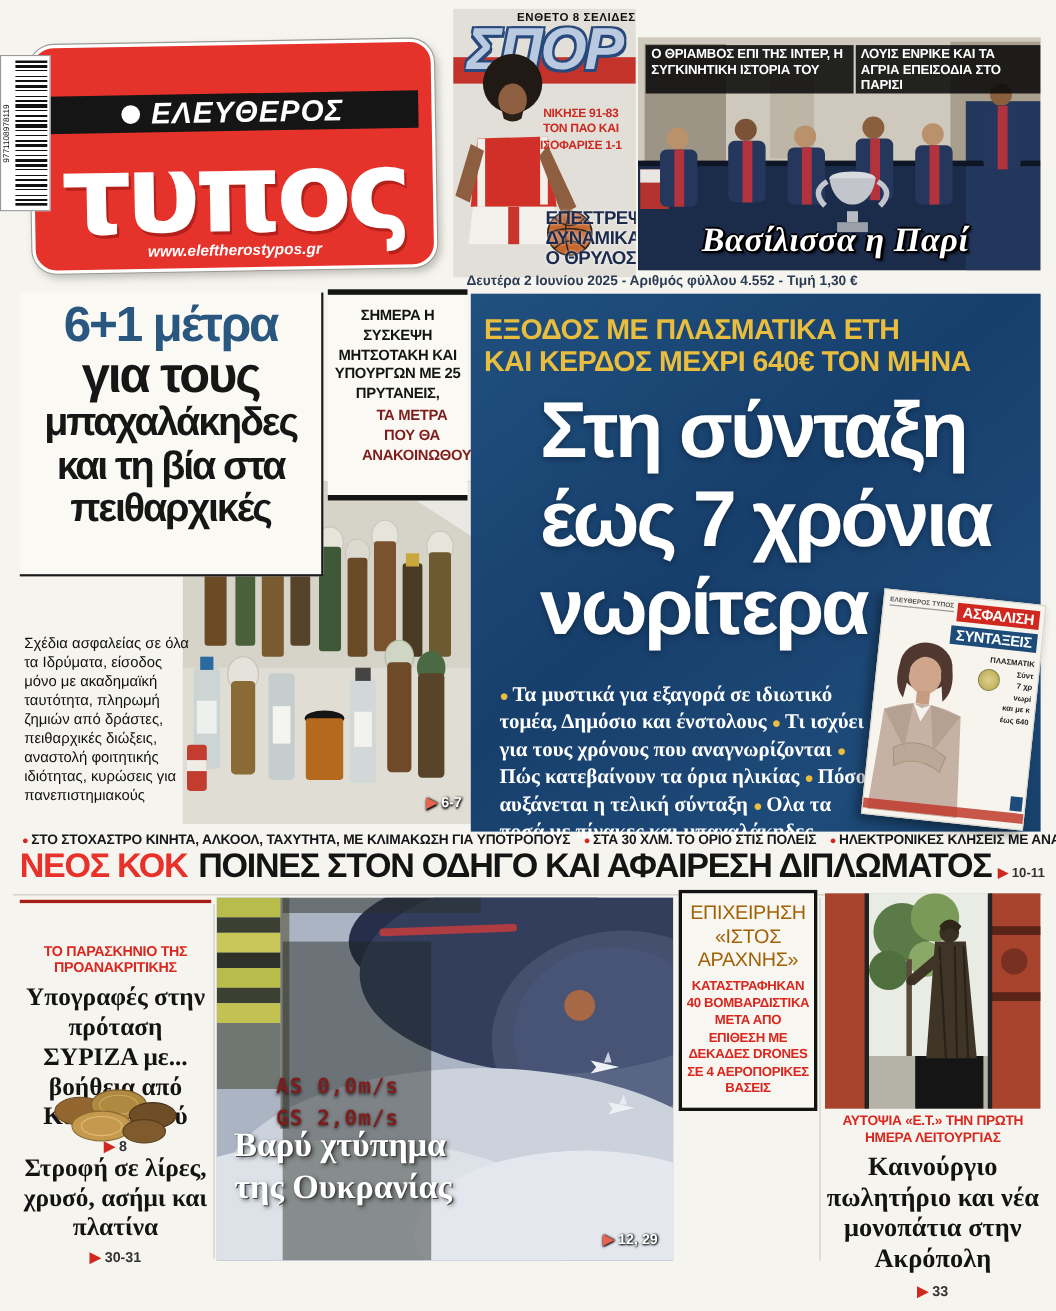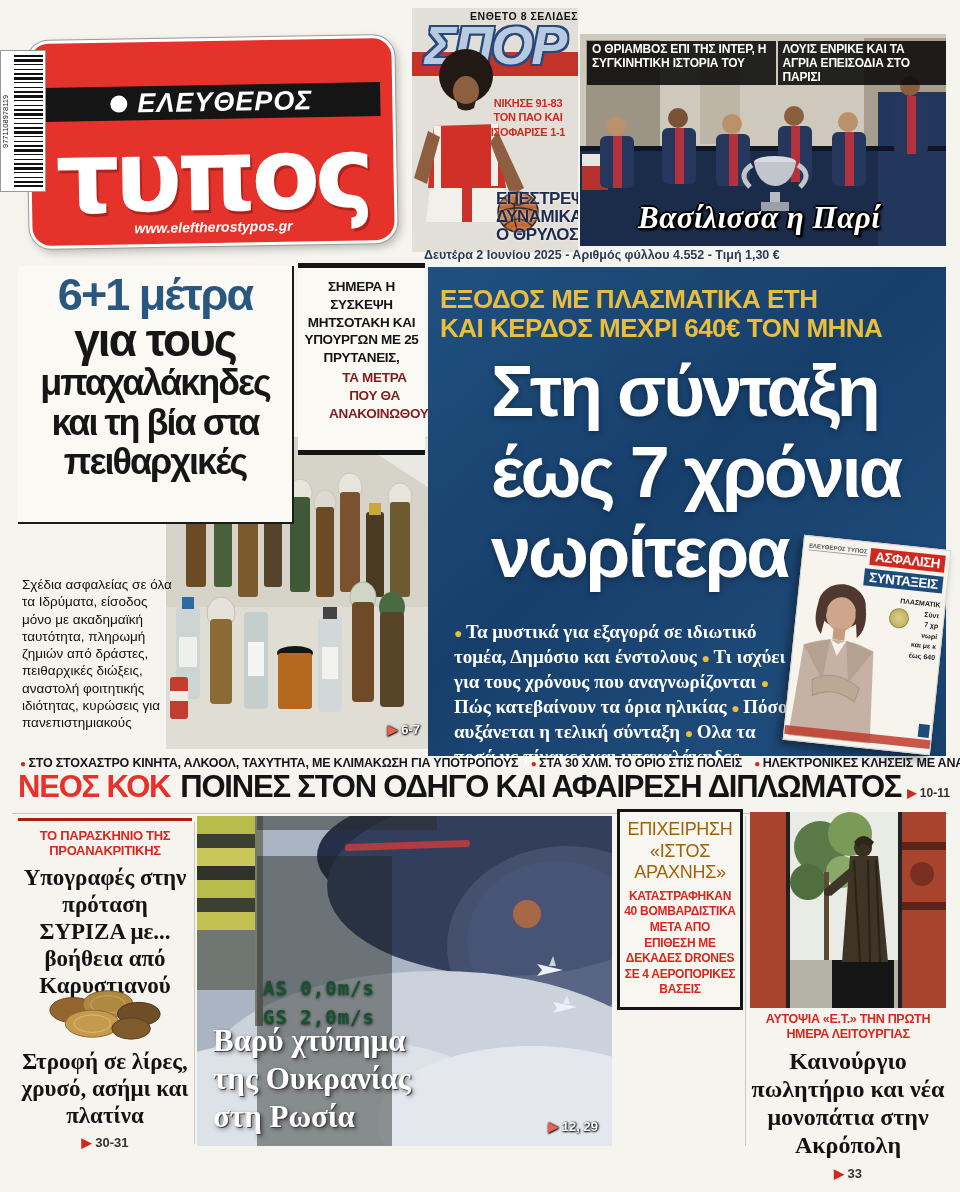--- a/index.html
+++ b/index.html
@@ -117,32 +117,32 @@
   .kok-label { color:#e8312a; font-size:31px; font-weight:700; letter-spacing:-1.2px; margin-right:10px; }
   .kok-head  { color:#141414; font-size:31px; font-weight:700; letter-spacing:-1.2px; }
   .kok-ref { font-size:12px; font-weight:700; color:#333; margin-left:6px; }
   .kok-ref::before { content:"▶ "; color:#d0271f; }
   .rule-h { position:absolute; left:12px; right:12px; top:813px; height:1px; background:#c8c5bc; }
   .rule-v1 { position:absolute; left:194px; top:822px; width:1px; height:322px; background:#ccc9c0; }
   .rule-v2 { position:absolute; left:745px; top:816px; width:1px; height:330px; background:#ccc9c0; }
 
   
   .art { position:absolute; text-align:center; }
-  .kicker-red { color:#d9271f; font-size:13px; font-weight:700; line-height:1.18; letter-spacing:-.3px; }
+  .kicker-red { color:#d9271f; font-size:13px; font-weight:700; line-height:1.18; letter-spacing:-.3px;margin-top:29px; }
   .serif-head { font-family:"Liberation Serif", serif; font-weight:700; color:#131313; font-size:23px; line-height:1.18; margin-top:5px; }
   .pref { display:block; margin-top:6px; font-size:13px; font-weight:700; color:#333; }
   .pref::before { content:"▶ "; color:#d0271f; }
 
   .syriza { left:18px; top:818px; width:174px; border-top:3px solid #a81d16; padding-top:7px; }
   .coinsart { left:18px; top:980px; width:174px; }
   .coinsart svg { display:block; margin:5px auto 2px; }
 
   .ukraine { position:absolute; left:197px; top:816px; width:415px; height:330px; overflow:hidden; background:#aab4c2; }
   .ukraine > svg { position:absolute; inset:0; }
-  .uk-hud { position:absolute; left:66px; top:158px; color:#14532d; font-family:"DejaVu Sans Mono", monospace;
+  .uk-hud { position:absolute; left:54px; top:158px; color:#7f1d1d; font-family:"DejaVu Sans Mono", monospace;
             font-weight:700; font-size:19px; line-height:1.5; letter-spacing:1px; text-shadow:0 1px 3px rgba(0,0,0,.7); }
   .uk-head { position:absolute; left:16px; top:206px; font-family:"Liberation Serif", serif; font-weight:700;
              font-size:31px; color:#fff; line-height:1.22;
              text-shadow:1px 1px 0 #444,2px 2px 4px rgba(0,0,0,.55); }
 
   .spider { position:absolute; left:617px; top:809px; width:126px; background:#f8f6f0; border:3px solid #131313;
             padding:7px 4px 9px; text-align:center; }
   .spider-title { color:#a16207; font-size:18px; font-weight:400; line-height:1.2; letter-spacing:-.3px; }
   .spider-body { color:#d9271f; font-size:12px; font-weight:700; line-height:1.3; margin-top:5px; letter-spacing:-.3px; }
 
@@ -425,21 +425,20 @@
           <path d="M366,188 l4,-9 3,9 Z" opacity=".8"></path>
       </g>
     </svg>
     <div class="uk-hud">
       <div>AS 0,0m/s</div>
       <div>GS 2,0m/s</div>
     </div>
     <div class="uk-head">
       <div>Βαρύ χτύπημα</div>
       <div>της Ουκρανίας</div>
-      <div>στη Ρωσία</div>
     </div>
     <span class="photo-ref">12, 29</span>
   </div>
 
   <div class="spider">
     <div class="spider-title">ΕΠΙΧΕΙΡΗΣΗ «ΙΣΤΟΣ ΑΡΑΧΝΗΣ»</div>
     <div class="spider-body">ΚΑΤΑΣΤΡΑΦΗΚΑΝ 40 ΒΟΜΒΑΡΔΙΣΤΙΚΑ ΜΕΤΑ ΑΠΟ ΕΠΙΘΕΣΗ ΜΕ ΔΕΚΑΔΕΣ DRONES ΣΕ 4 ΑΕΡΟΠΟΡΙΚΕΣ ΒΑΣΕΙΣ</div>
   </div>
 
   <div class="art acro">

